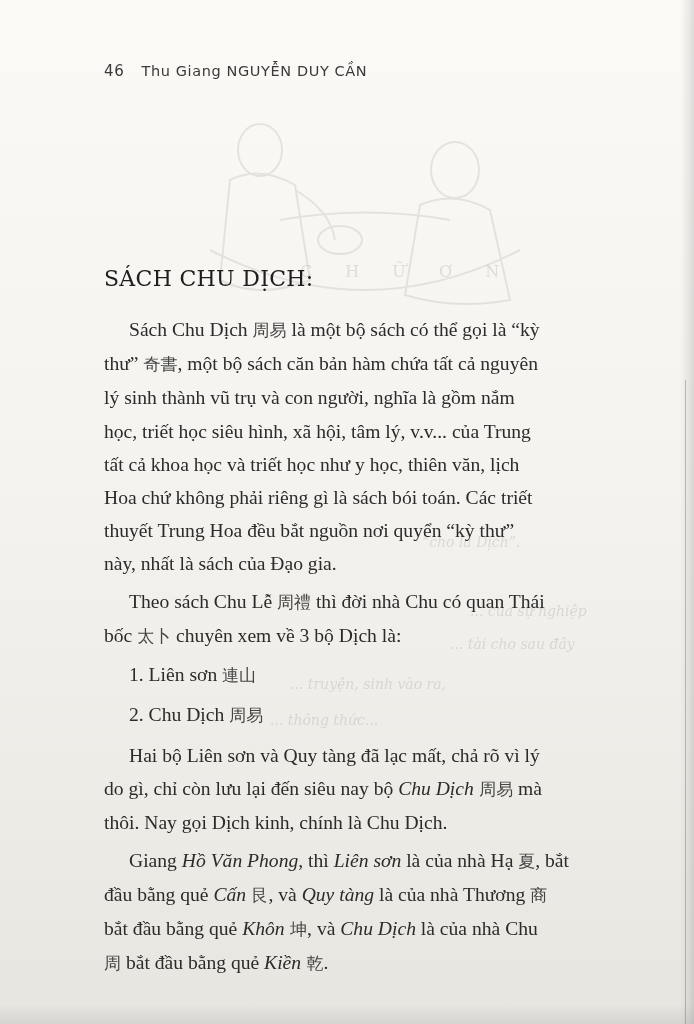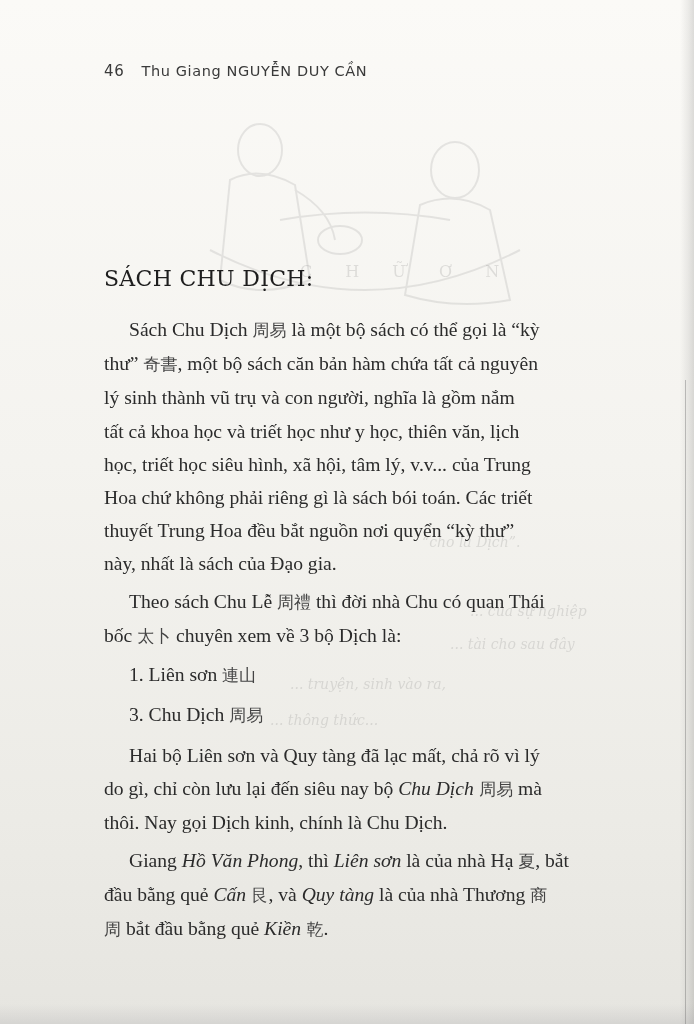--- a/index.html
+++ b/index.html
@@ -157,59 +157,62 @@
   <div class="body-text">
 
     <p class="para">
       <span class="line">
         <span>Sách Chu Dịch </span><span class="hz">周易</span><span> là một bộ sách có thể gọi là “kỳ</span>
       </span>
       <span class="line" style="margin-left:-25px;">
         <span>thư” </span><span class="hz">奇書</span><span>, một bộ sách căn bản hàm chứa tất cả nguyên</span>
       </span>
       <span class="line" style="margin-left:-25px;">lý sinh thành vũ trụ và con người, nghĩa là gồm nắm</span>
+      <span class="line" style="margin-left:-25px;">học, triết học siêu hình, xã hội, tâm lý, v.v... của Trung</span>
       <span class="line" style="margin-left:-25px;">tất cả khoa học và triết học như y học, thiên văn, lịch</span>
-      <span class="line" style="margin-left:-25px;">học, triết học siêu hình, xã hội, tâm lý, v.v... của Trung</span>
       <span class="line" style="margin-left:-25px;">Hoa chứ không phải riêng gì là sách bói toán. Các triết</span>
       <span class="line" style="margin-left:-25px;">thuyết Trung Hoa đều bắt nguồn nơi quyển “kỳ thư”</span>
       <span class="line" style="margin-left:-25px;">này, nhất là sách của Đạo gia.</span>
     </p>
 
     <p class="para gap">
       <span class="line">
         <span>Theo sách Chu Lễ </span><span class="hz">周禮</span><span> thì đời nhà Chu có quan Thái</span>
       </span>
       <span class="line" style="margin-left:-25px;">
         <span>bốc </span><span class="hz">太卜</span><span> chuyên xem về 3 bộ Dịch là:</span>
       </span>
     </p>
 
     <ul class="list">
       <li>
         <span>1. Liên sơn </span><span class="hz">連山</span>
       </li>
       <li>
-        <span>3. Chu Dịch </span><span class="hz">周易</span>
+        <span>2. Chu Dịch </span><span class="hz">周易</span>
       </li>
     </ul>
 
     <p class="para gap">
       <span class="line">Hai bộ Liên sơn và Quy tàng đã lạc mất, chả rõ vì lý</span>
       <span class="line" style="margin-left:-25px;">
         <span>do gì, chỉ còn lưu lại đến siêu nay bộ </span><span class="em">Chu Dịch</span><span class="hz"> 周易</span><span> mà</span>
       </span>
       <span class="line" style="margin-left:-25px;">thôi. Nay gọi Dịch kinh, chính là Chu Dịch.</span>
     </p>
 
     <p class="para gap">
       <span class="line">
         <span>Giang </span><span class="em">Hồ Văn Phong</span><span>, thì </span><span class="em">Liên sơn</span><span> là của nhà Hạ </span><span class="hz">夏</span><span>, bắt</span>
       </span>
       <span class="line" style="margin-left:-25px;">
         <span>đầu bằng quẻ </span><span class="em">Cấn</span><span class="hz"> 艮</span><span>, và </span><span class="em">Quy tàng</span><span> là của nhà Thương </span><span class="hz">商</span>
+      </span>
+      <span class="line" style="margin-left:-25px;">
+        <span>bắt đầu bằng quẻ </span><span class="em">Khôn</span><span class="hz"> 坤</span><span>, và </span><span class="em">Chu Dịch</span><span> là của nhà Chu</span>
       </span>
       <span class="line" style="margin-left:-25px;">
         <span class="hz">周</span><span> bắt đầu bằng quẻ </span><span class="em">Kiền</span><span class="hz"> 乾</span><span>.</span>
       </span>
     </p>
 
   </div>
 
   <div class="page-edge"></div>
   <div class="page-edge-line"></div>

